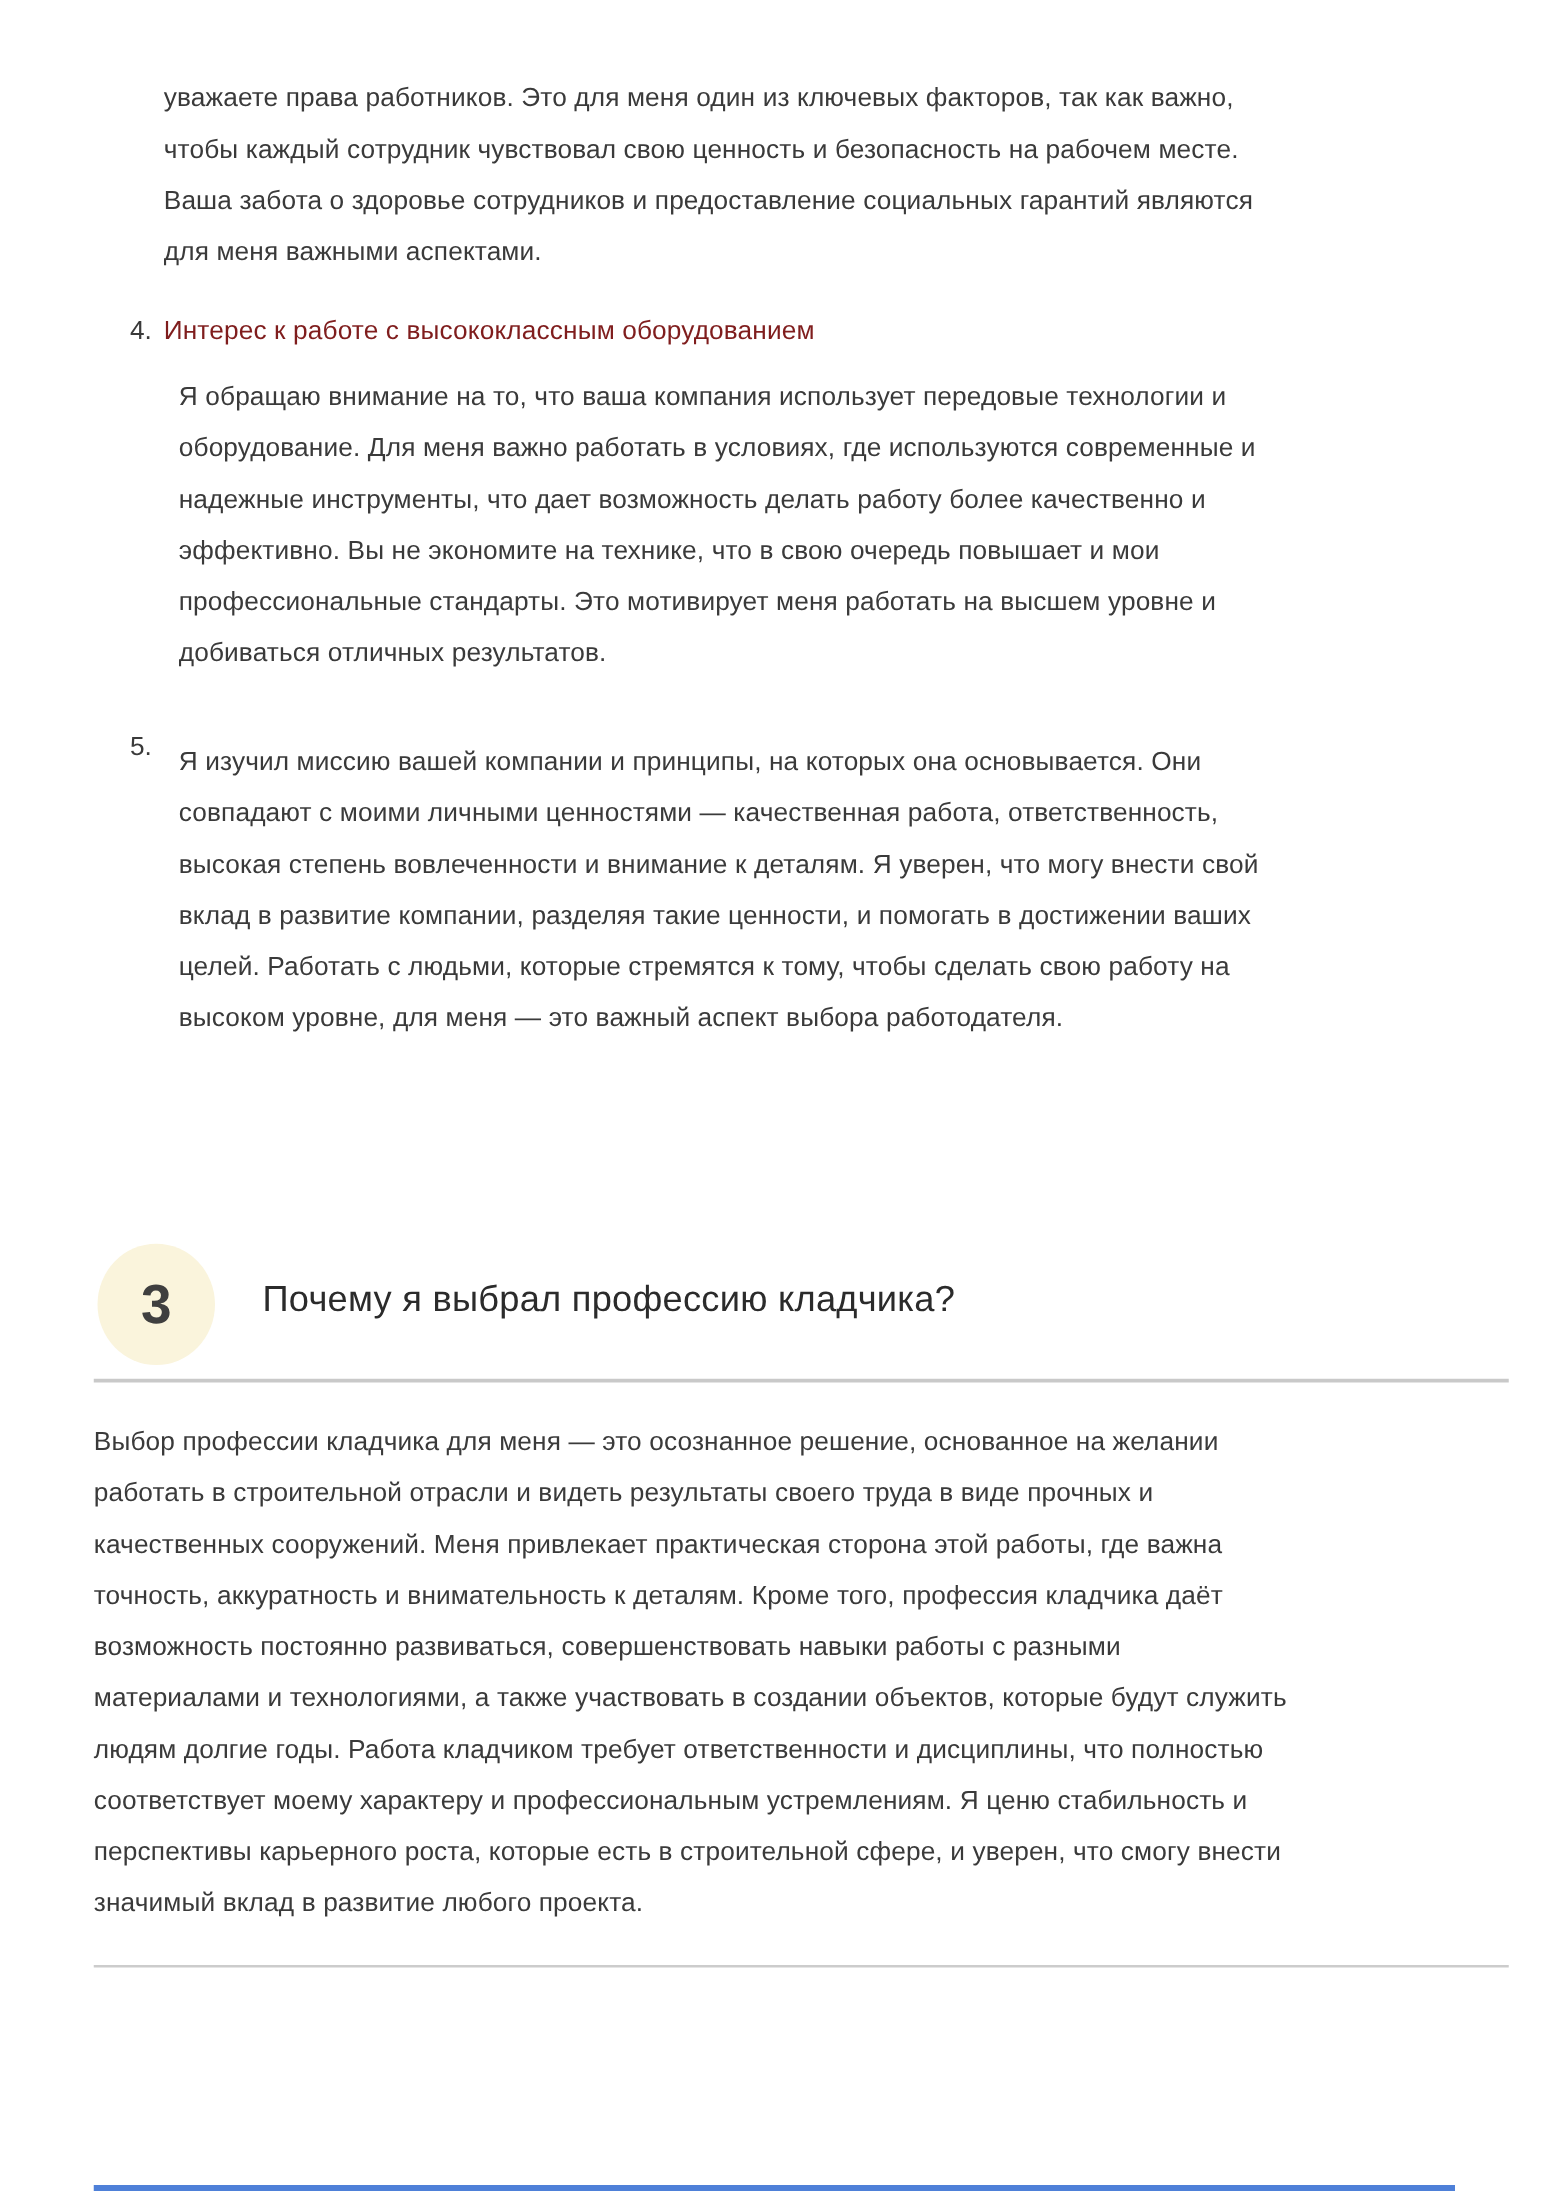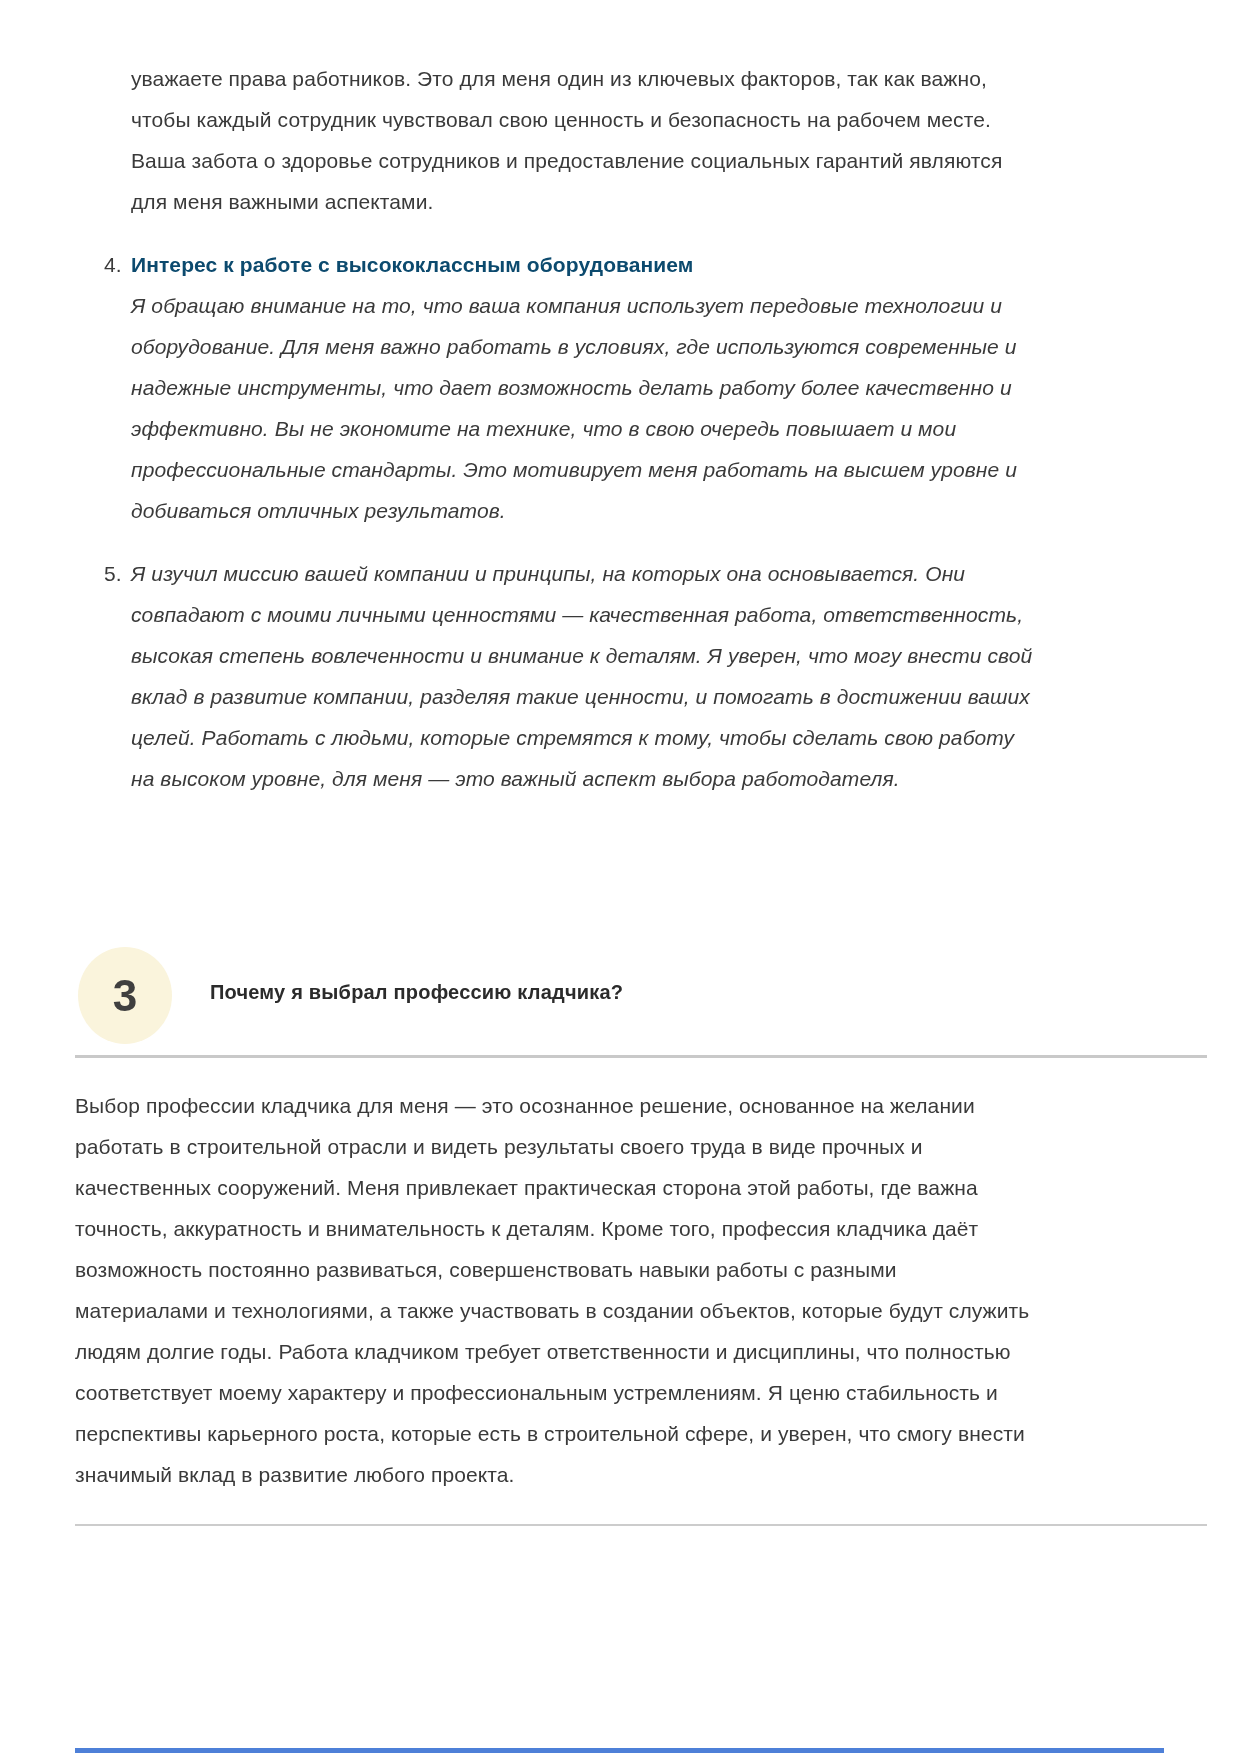--- a/index.html
+++ b/index.html
@@ -42,26 +42,25 @@
     box-sizing: border-box;
     padding-left: 29px;
     font-size: 21px;
     line-height: 41px;
   }
   .li-content {
     flex: 1 1 auto;
     max-width: 902px;
   }
   .li-title {
-    font-weight: bold;
-    color: #0c4a6e;
+    font-weight: normal;
+    color: #7f1d1d;
   }
   .li-body {
-    margin: 0;
-    font-style: italic;
+    margin: 12px;
   }
   .section-header {
     display: flex;
     align-items: center;
     margin-top: 148px;
     padding-left: 3px;
   }
   .number-badge {
     flex: 0 0 auto;
     width: 94px;
@@ -70,22 +69,22 @@
     background: #faf4dc;
     display: flex;
     align-items: center;
     justify-content: center;
     font-size: 44px;
     font-weight: bold;
     color: #3f3f3f;
   }
   .section-title {
     margin: 0 0 6px 38px;
-    font-size: 20px;
-    font-weight: bold;
+    font-size: 29px;
+    font-weight: normal;
     color: #2b2b2b;
     letter-spacing: 0.2px;
   }
   .section-divider {
     border: none;
     height: 3px;
     background: #c9c9c9;
     margin: 11px 0 0 0;
   }
   .section-paragraph {

